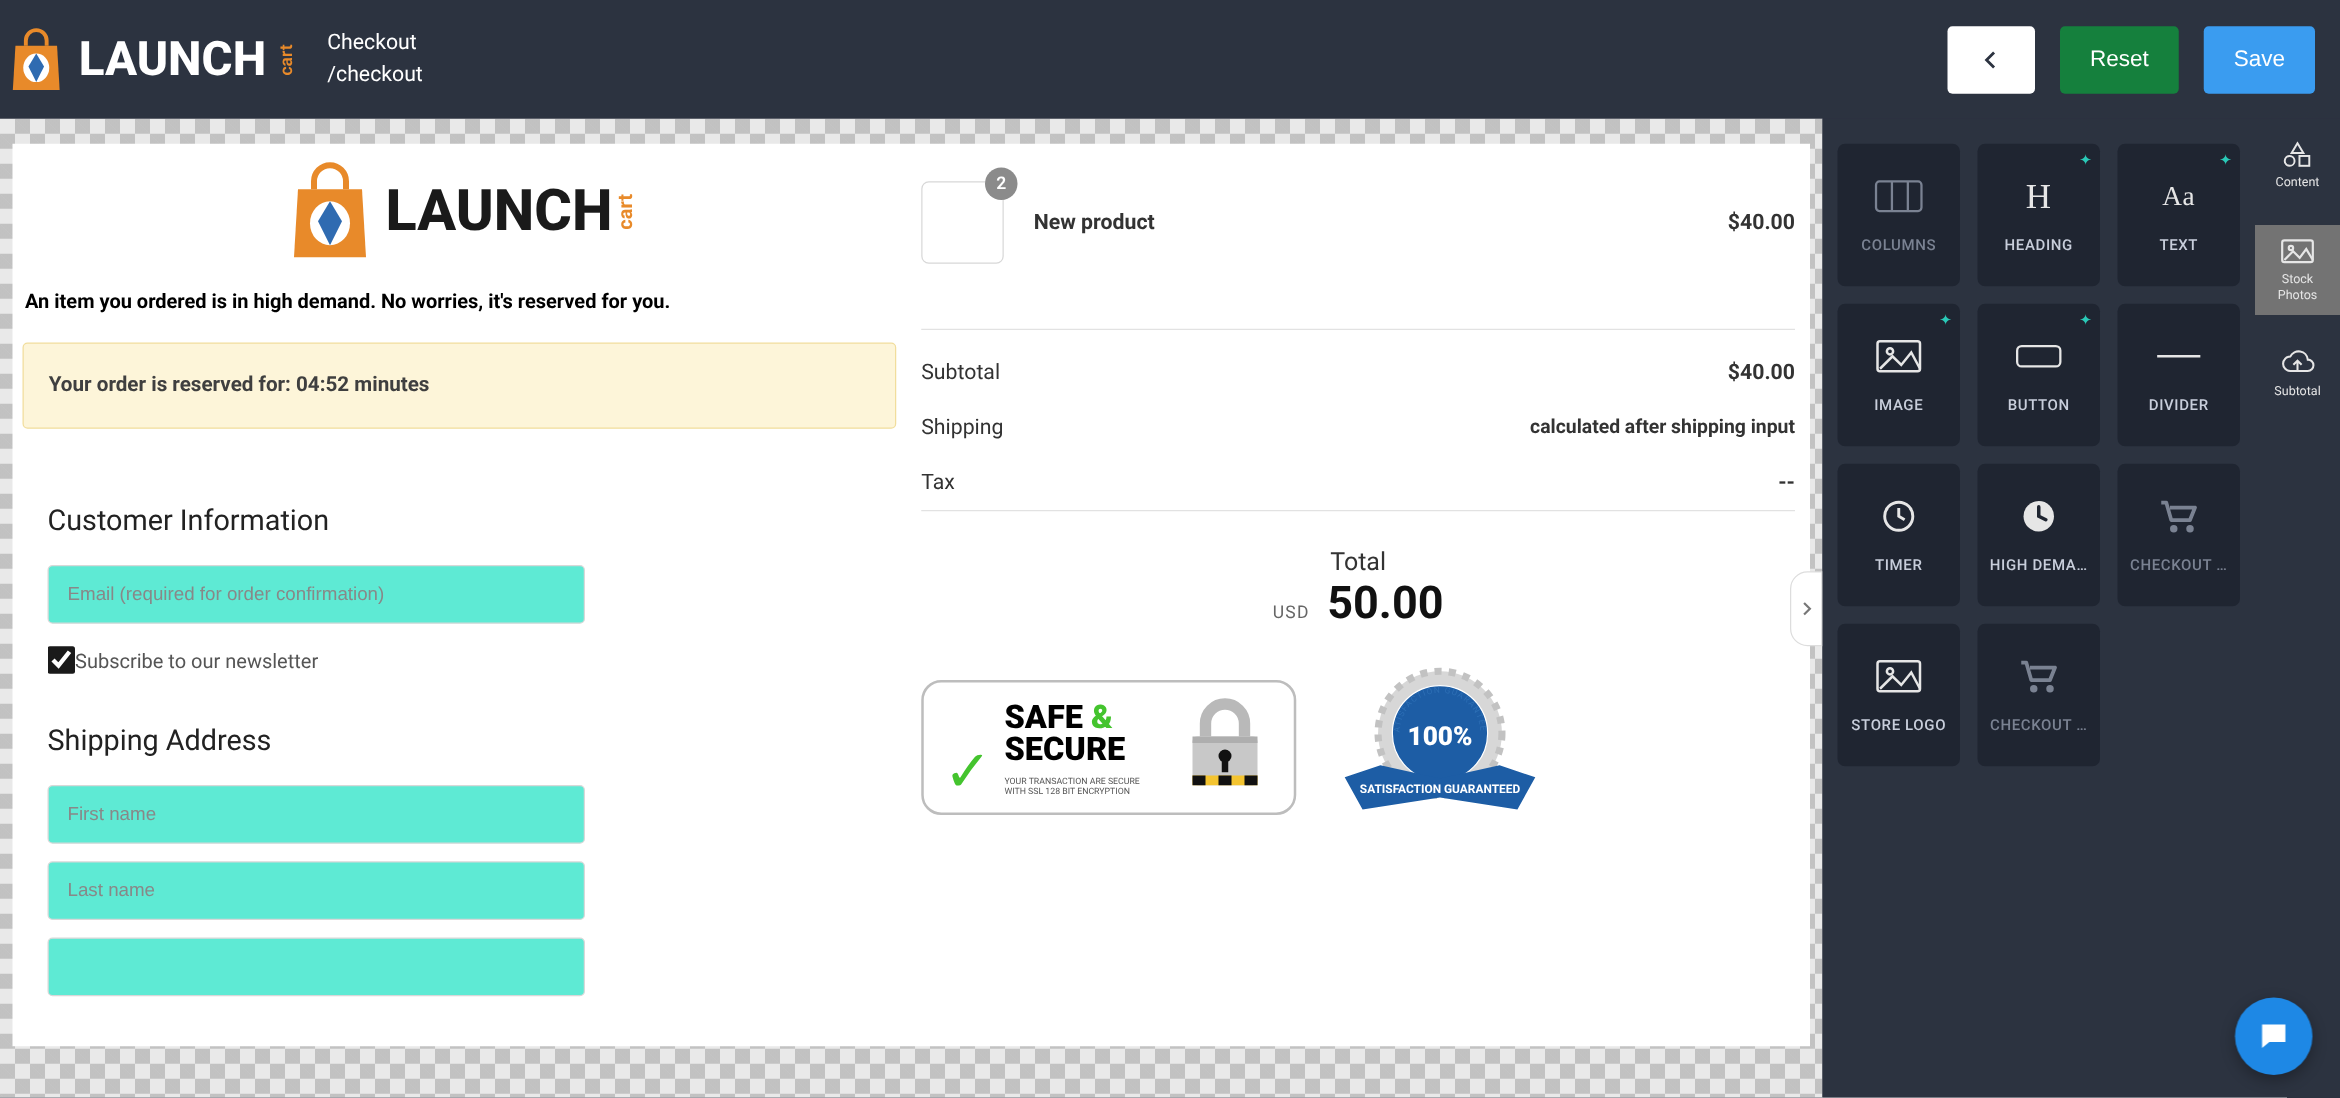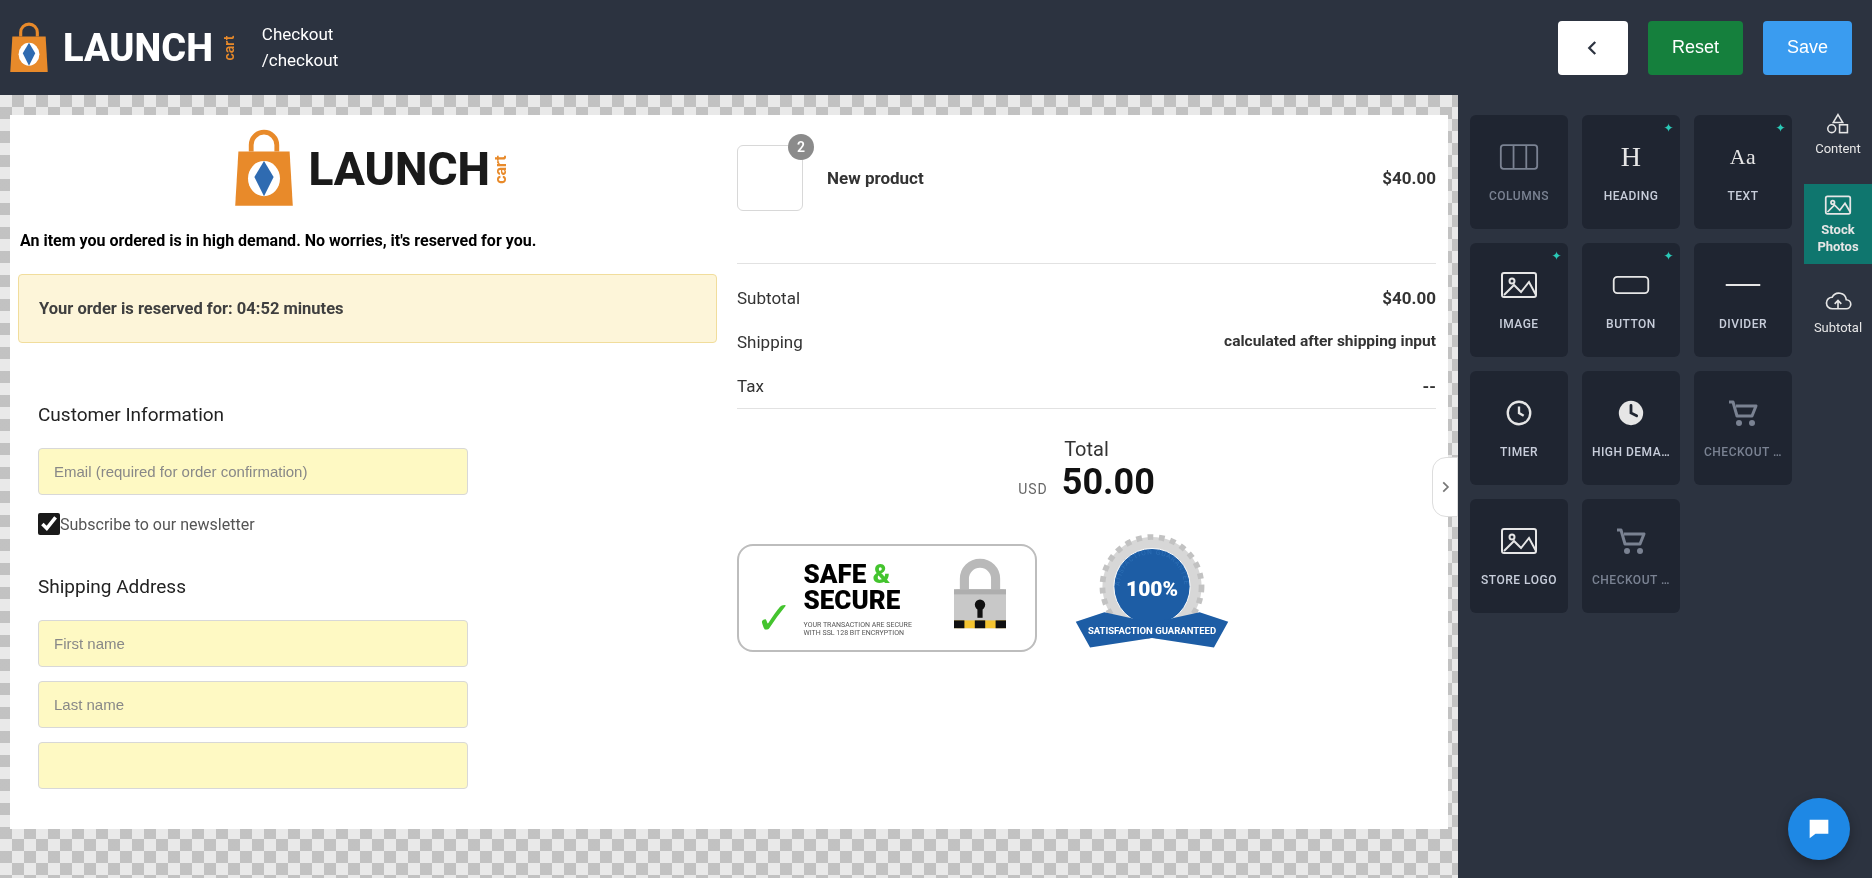--- a/index.html
+++ b/index.html
@@ -124,31 +124,31 @@
     background: #fdf5d9;
     border: 1px solid #f1dd9c;
     border-radius: 4px;
     padding: 24px 20px;
     font-size: 16.5px;
     font-weight: 700;
     color: #3f3f3f;
     margin-bottom: 60px;
   }
 
-  .section-title { font-size: 19px; font-weight: 400; color: #222; margin: 0 0 22px 20px; }
+  .section-title { font-size: 23px; font-weight: 400; color: #222; margin: 0 0 22px 20px; }
   .field {
     display: block;
     width: 430px;
     margin: 0 0 14px 20px;
     padding: 14px 15px;
     border: 1px solid #d8d8d8;
     border-radius: 4px;
     font-size: 15px;
     color: #555;
-    background: #fef9c3;
+    background: #5eead4;
   }
   .field::placeholder { color: #888; }
 
   .newsletter {
     display: flex; align-items: center; gap: 0;
     margin: 18px 0 40px 20px;
     font-size: 16px; color: #555;
   }
   .newsletter input[type=checkbox] {
     width: 22px; height: 22px;
@@ -257,24 +257,24 @@
   .tab-rail {
     width: 68px;
     background: #2c3340;
     display: flex; flex-direction: column;
     align-items: center;
     padding-top: 14px;
     gap: 24px;
   }
   .rail-item {
     display: flex; flex-direction: column; align-items: center; gap: 6px;
-    color: #e6e6e6; font-size: 13px; cursor: pointer;
+    color: #e6e6e6; font-size: 10px; cursor: pointer;
     width: 100%; padding: 4px 0;
   }
-  .rail-item.active { background: #0f766e; padding: 10px 16px; font-weight: bold; }
+  .rail-item.active { background: #737373; padding: 10px 16px; }
   .rail-svg { width: 28px; height: 22px; stroke: #e6e6e6; fill: none; }
 
   
   .chat-bubble {
     position: fixed; bottom: 18px; right: 22px;
     width: 62px; height: 62px; border-radius: 50%;
     background: #1e88e5;
     display: flex; align-items: center; justify-content: center;
     box-shadow: 0 4px 12px rgba(0,0,0,0.3);
     z-index: 100;

